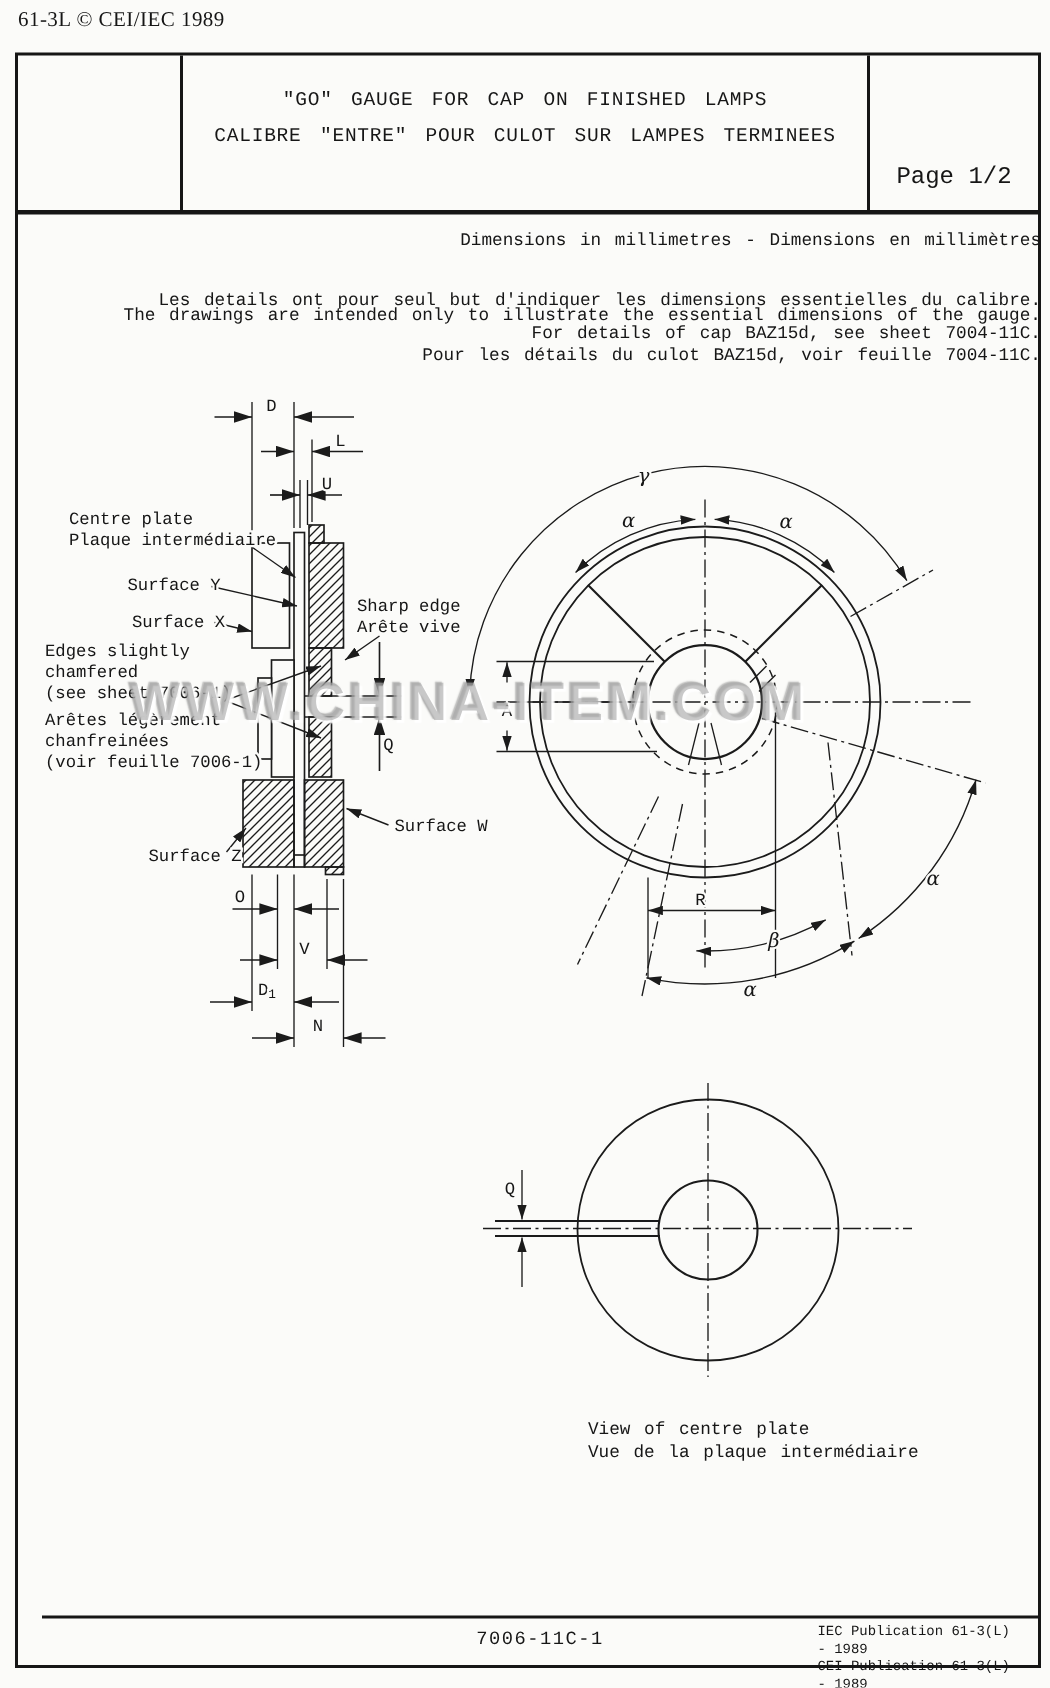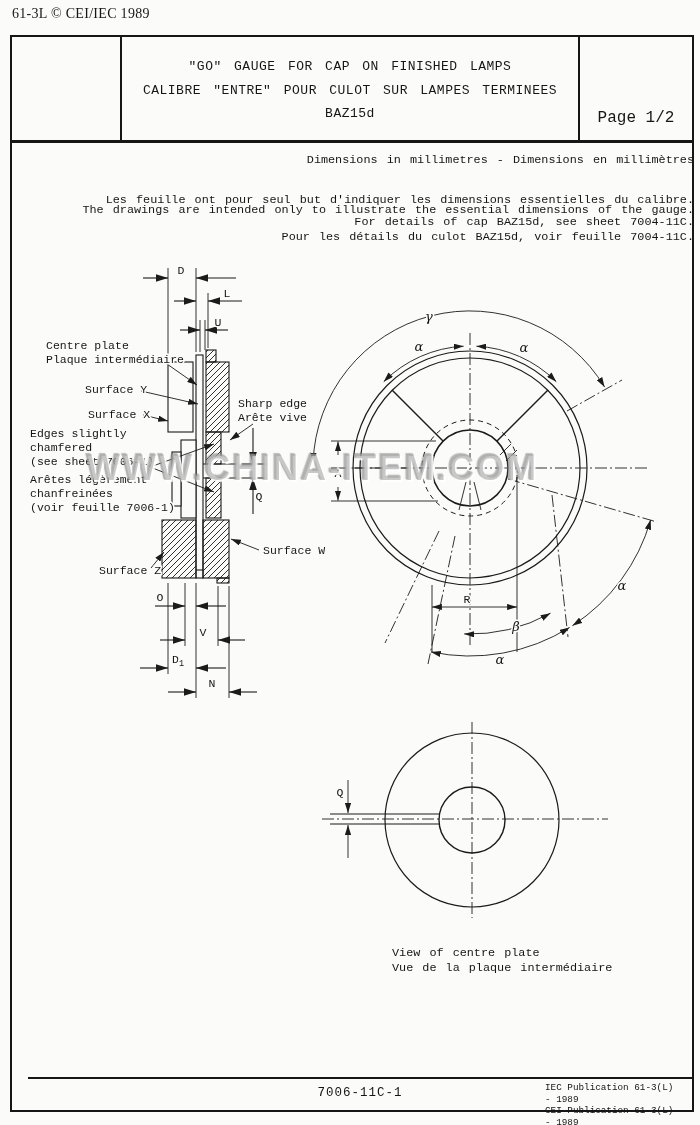--- a/index.html
+++ b/index.html
@@ -63,39 +63,38 @@
 <body>
 
 <div class="abs doc-header">61-3L © CEI/IEC 1989</div>
 
 <div class="abs frame">
   <div class="title-row">
     <div class="cell-left"></div>
     <div class="cell-main">
       <div class="t1">"GO" GAUGE FOR CAP ON FINISHED LAMPS</div>
       <div class="t2">CALIBRE "ENTRE" POUR CULOT SUR LAMPES TERMINEES</div>
-      <div class="t3">BAZ15d</div>
     </div>
     <div class="cell-right">
       <div class="page-no">Page 1/2</div>
     </div>
   </div>
 
   <div class="footer-row">
     <div class="sheet-no">7006-11C-1</div>
     <div class="pubs">
       <div>IEC Publication 61-3(L) - 1989</div>
       <div>CEI Publication 61-3(L) - 1989</div>
     </div>
   </div>
 </div>
 
 <div class="abs note units">Dimensions in millimetres - Dimensions en millimètres</div>
 <div class="abs note purpose-en">The drawings are intended only to illustrate the essential dimensions of the gauge.</div>
-<div class="abs note purpose-fr">Les feuille ont pour seul but d'indiquer les dimensions essentielles du calibre.</div>
+<div class="abs note purpose-fr">Les details ont pour seul but d'indiquer les dimensions essentielles du calibre.</div>
 <div class="abs note details-en">For details of cap BAZ15d, see sheet 7004-11C.</div>
 <div class="abs note details-fr">Pour les détails du culot BAZ15d, voir feuille 7004-11C.</div>
 
 <div class="abs plate-caption cap1">View of centre plate</div>
 <div class="abs plate-caption cap2">Vue de la plaque intermédiaire</div>
 
 <div class="abs watermark">WWW.CHINA-ITEM.COM</div>
 
 <svg class="abs svg-layer" width="700" height="1125" viewBox="0 0 700 1125" xmlns="http://www.w3.org/2000/svg">
   <defs>

